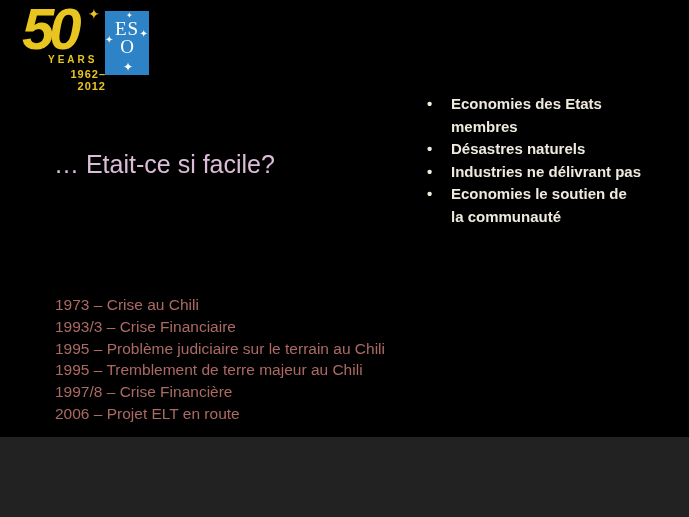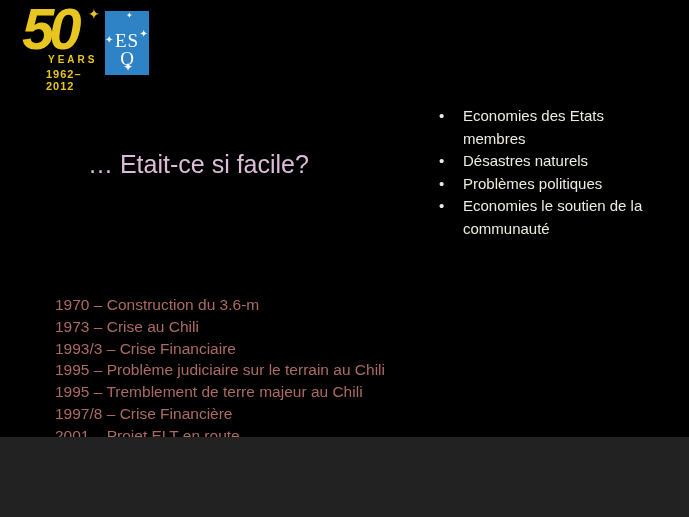--- a/index.html
+++ b/index.html
@@ -5,36 +5,36 @@
   html,body{margin:0;padding:0;background:#222;}
   .slide{
     position:relative;width:689px;height:437px;background:#000;
     overflow:hidden;font-family:"Liberation Sans",sans-serif;
   }
   
   .logo50{position:absolute;left:22px;top:6px;width:84px;height:72px;color:#e9c61f;}
   .logo50-num{position:absolute;left:0;top:-6px;font-size:58px;font-weight:bold;font-style:italic;letter-spacing:-5px;line-height:1;}
   .logo50-star{position:absolute;left:66px;top:0px;font-size:14px;font-style:normal;letter-spacing:0;}
   .logo50-years{position:absolute;left:26px;top:48px;font-size:10px;font-weight:bold;letter-spacing:3px;}
-  .logo50-range{position:absolute;left:24px;top:62px;font-size:11px;font-weight:bold;letter-spacing:1px;}
+  .logo50-range{position:absolute;left:24px;top:62px;font-size:11px;font-weight:bold;letter-spacing:1px;text-align:right;}
   
   .esologo{position:absolute;left:105px;top:11px;width:44px;height:64px;background:#2e82c6;
     color:#fff;font-family:"Liberation Serif",serif;text-align:center;}
-  .eso-es{margin-top:20px;font-size:19px;line-height:1;letter-spacing:1px;}
+  .eso-es{margin-top:8px;font-size:19px;line-height:1;letter-spacing:1px;}
   .eso-o{font-size:19px;line-height:1;margin-top:-1px;}
   .eso-star{position:absolute;font-size:10px;line-height:1;font-family:"Liberation Sans",sans-serif;}
   .eso-star.s1{left:0px;top:24px;}
   .eso-star.s2{left:21px;top:1px;font-size:8px;}
   .eso-star.s3{right:1px;top:18px;}
   .eso-star.s4{left:18px;bottom:2px;font-size:12px;}
   
-  .title{position:absolute;left:54px;top:150px;font-size:25px;color:#dcbcd8;letter-spacing:0;margin-left:34px;}
-  
-  .bullets{position:absolute;left:425px;top:93px;width:218px;margin:12px;padding:0;list-style:none;
-    color:#eeeadd;font-size:15px;font-weight:normal;line-height:22.5px;}
+  .title{position:absolute;left:54px;top:150px;font-size:25px;color:#dcbcd8;letter-spacing:0;}
+  
+  .bullets{position:absolute;left:425px;top:93px;width:218px;margin:0;padding:0;list-style:none;
+    color:#eeeadd;font-size:15px;font-weight:bold;line-height:22.5px;}
   .bullet-item{position:relative;padding-left:26px;margin:0;}
   .bullet-item::before{content:"\2022";position:absolute;left:2px;}
   
   .timeline{position:absolute;left:55px;top:294px;width:480px;color:#ab6a63;
     font-size:15.5px;line-height:21.8px;}
   
   .footer-caption{position:absolute;left:25px;top:494px;font-size:9.5px;color:#595959;letter-spacing:.3px;}
   
   .flags{position:absolute;left:362px;top:497px;display:flex;gap:2px;}
   .flag{width:18px;height:13px;display:block;}
@@ -59,32 +59,31 @@
     <span class="eso-star s4">✦</span>
     <div class="eso-es">ES</div>
     <div class="eso-o">O</div>
   </div>
 
   <div class="title">… Etait-ce si facile?</div>
 
   <ul class="bullets">
       <li class="bullet-item">Economies des Etats membres</li>
       <li class="bullet-item">Désastres naturels</li>
-      <li class="bullet-item">Problèmes politiques</li>
+      <li class="bullet-item">Industries ne délivrant pas</li>
       <li class="bullet-item">Economies le soutien de la communauté</li>
     </ul>
 
   <div class="timeline">
-      <div class="timeline-item">1970 – Construction du 3.6-m</div>
       <div class="timeline-item">1973 – Crise au Chili</div>
       <div class="timeline-item">1993/3 – Crise Financiaire</div>
       <div class="timeline-item">1995 – Problème judiciaire sur le terrain au Chili</div>
       <div class="timeline-item">1995 – Tremblement de terre majeur au Chili</div>
       <div class="timeline-item">1997/8 – Crise Financière</div>
-      <div class="timeline-item">2001 – Projet ELT en route</div>
+      <div class="timeline-item">2006 – Projet ELT en route</div>
     </div>
 
 
   <div class="flags" id="flags">
       <span class="flag">
         <svg viewBox="0 0 30 20" preserveAspectRatio="none">
           <rect width="30" height="20" fill="#ED2939"></rect>
           <rect y="6.7" width="30" height="6.6" fill="#fff"></rect>
         </svg>
       </span>

